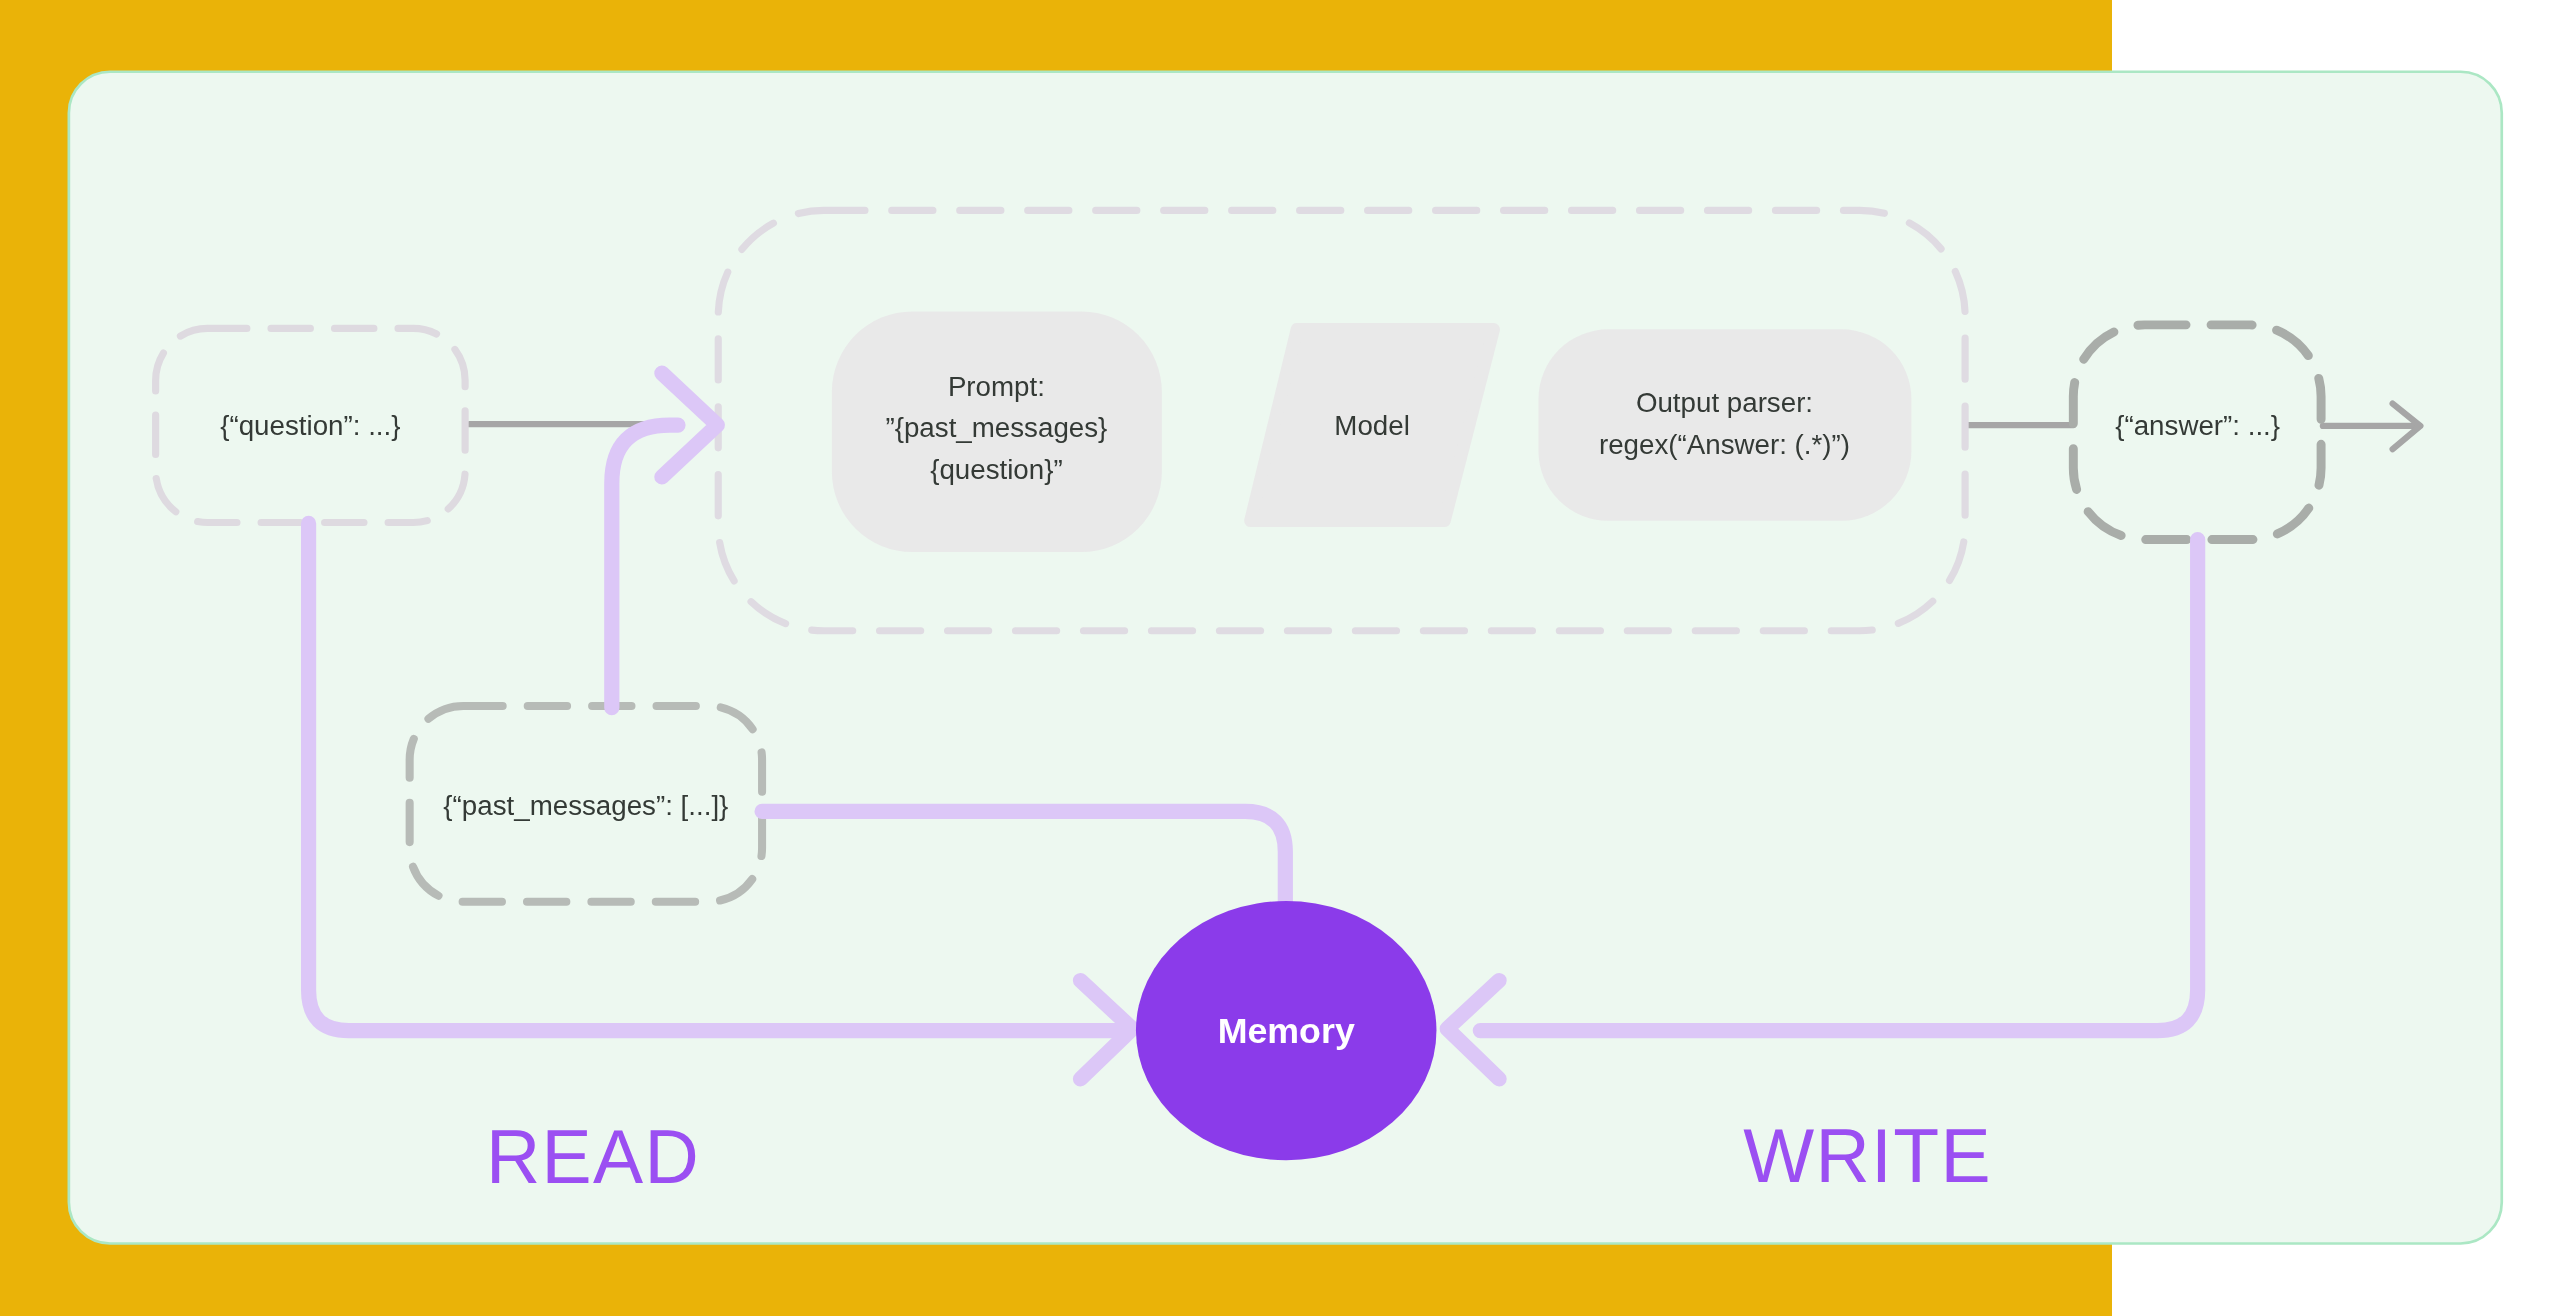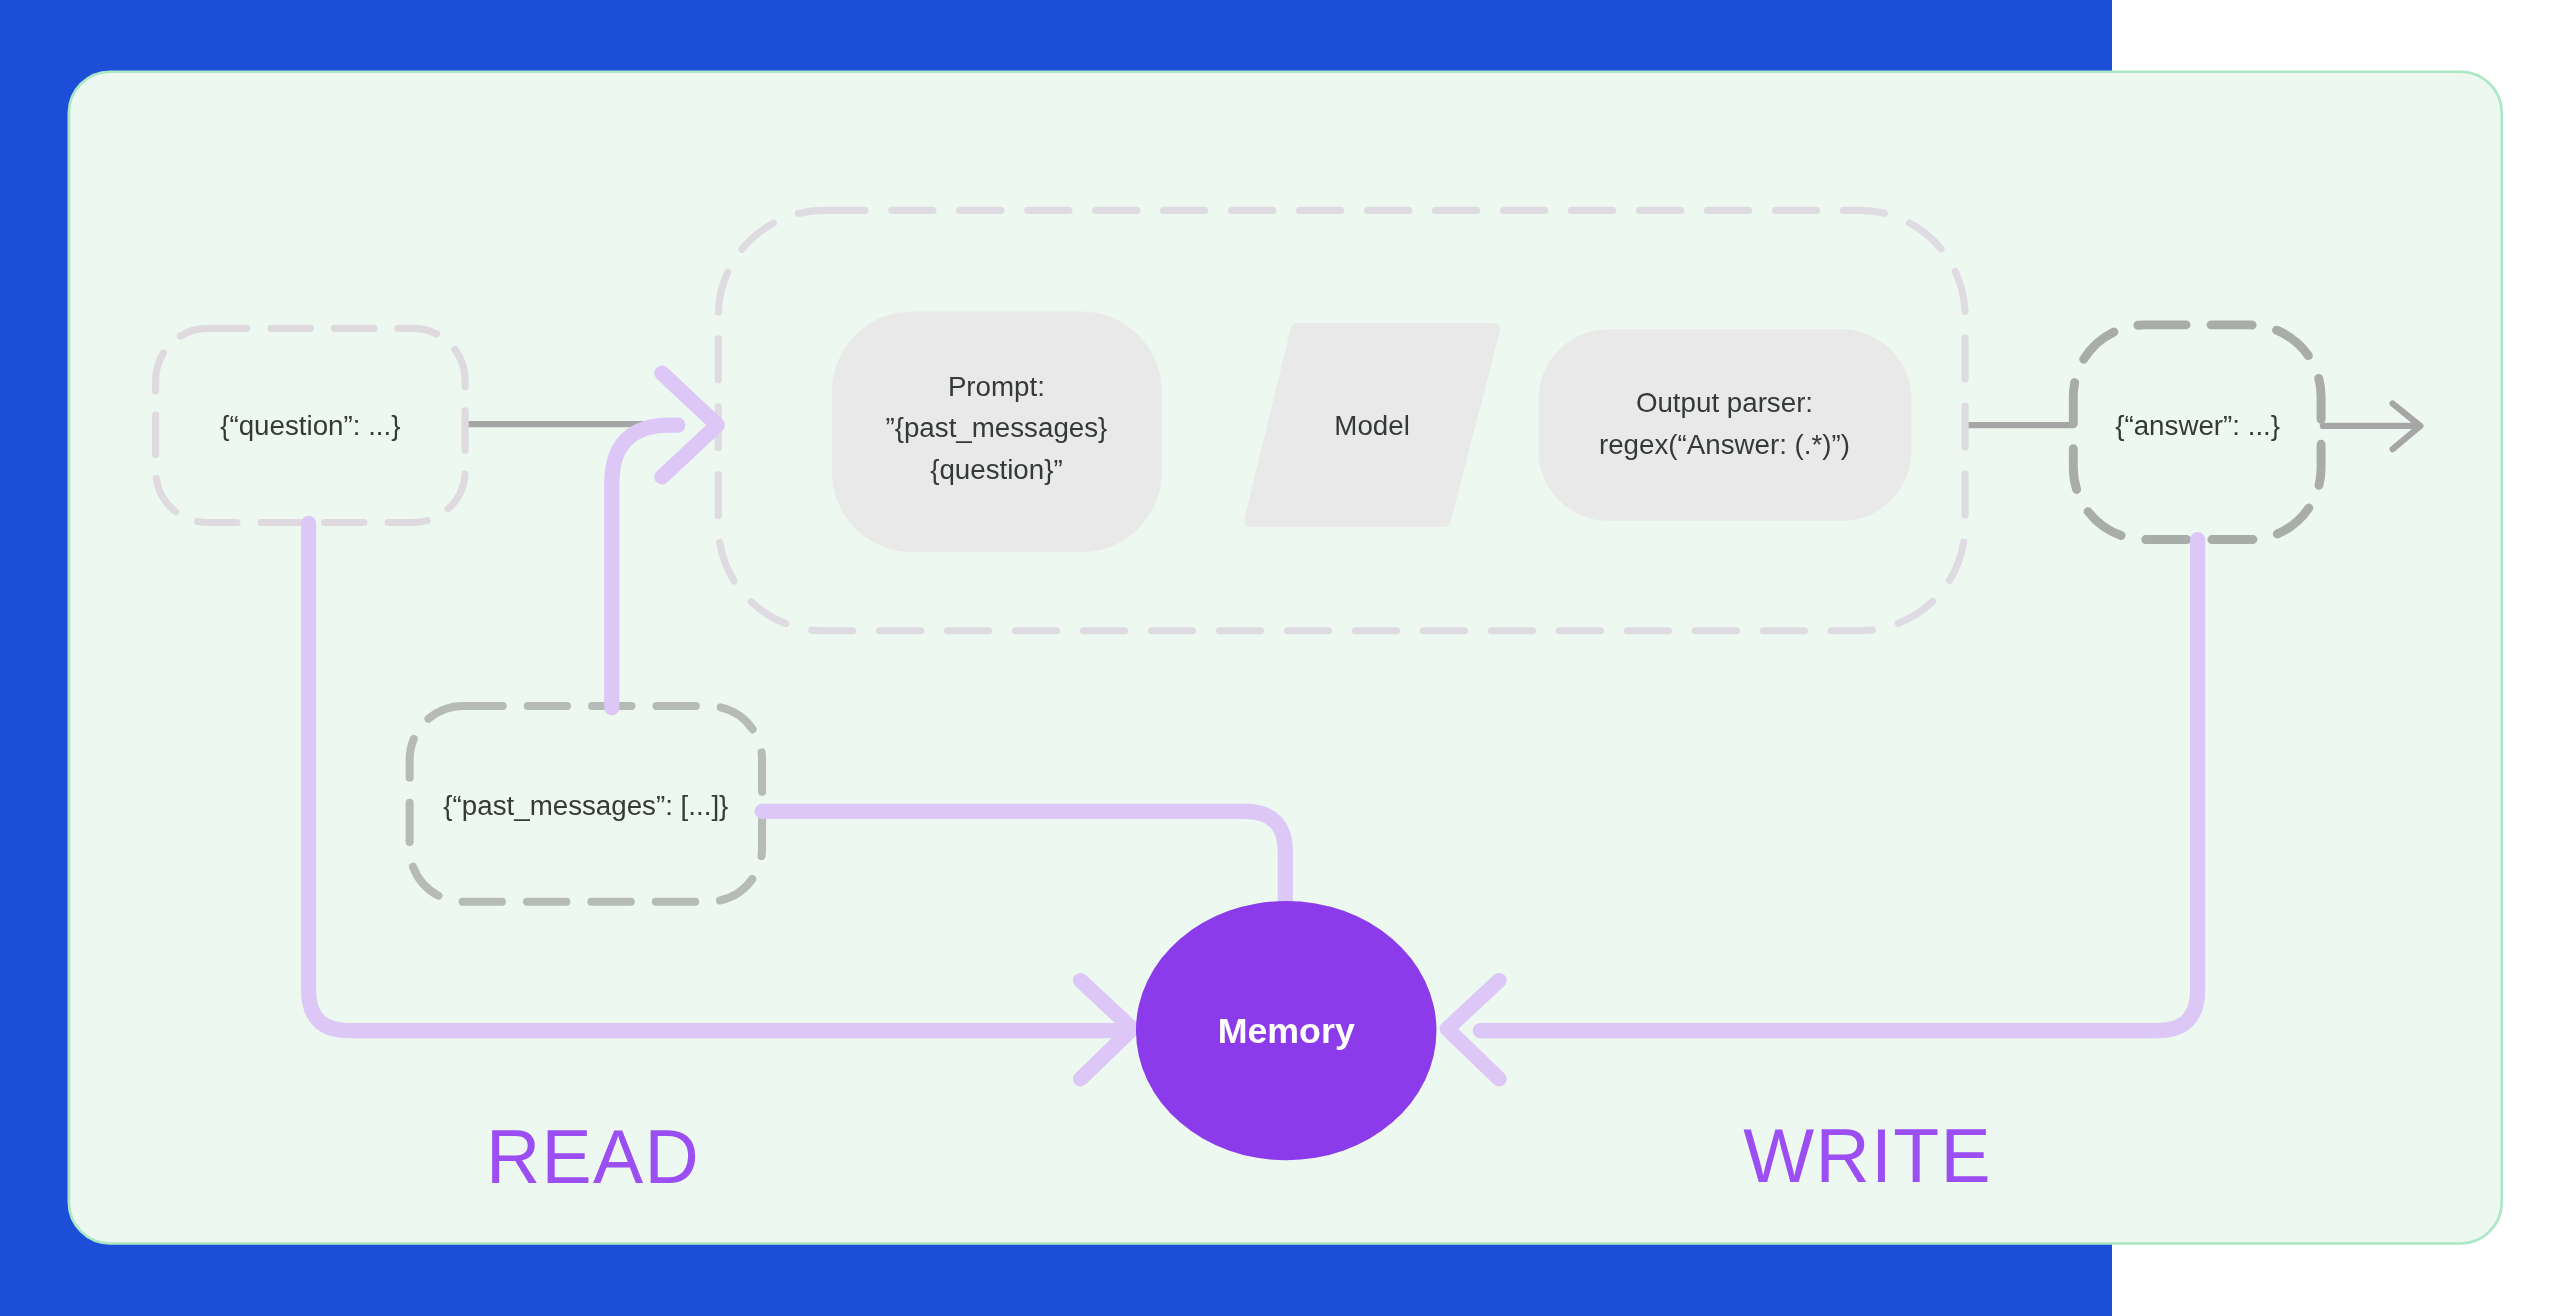--- a/index.html
+++ b/index.html
@@ -4,21 +4,21 @@
 <style>
   html, body {
     margin: 0;
     padding: 0;
     background: #ffffff;
   }
   #stage {
     position: relative;
     width: 2112px;
     height: 1317px;
-    background: #1d4ed8;
+    background: #eab308;
     font-family: "Liberation Sans", sans-serif;
   }
   svg { display: block; }
 
   .panel {
     fill: #edf8f0;
     stroke: #abe7c4;
     stroke-width: 3;
   }
   .gray-line {

